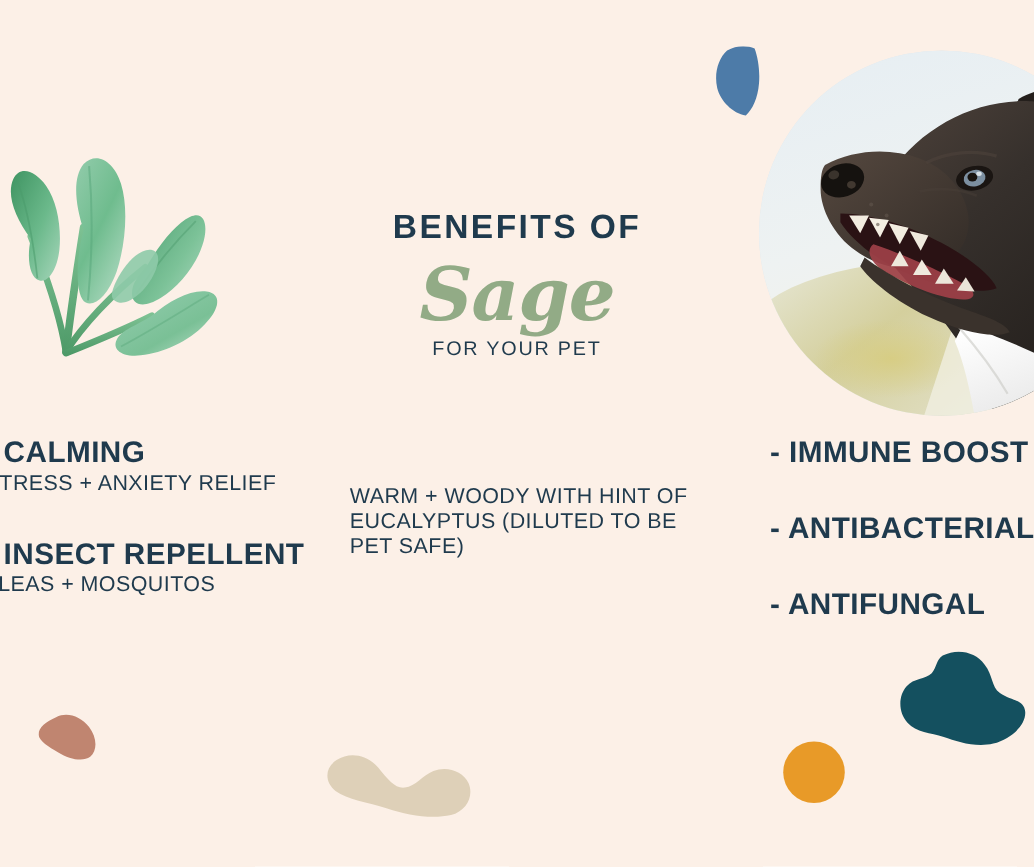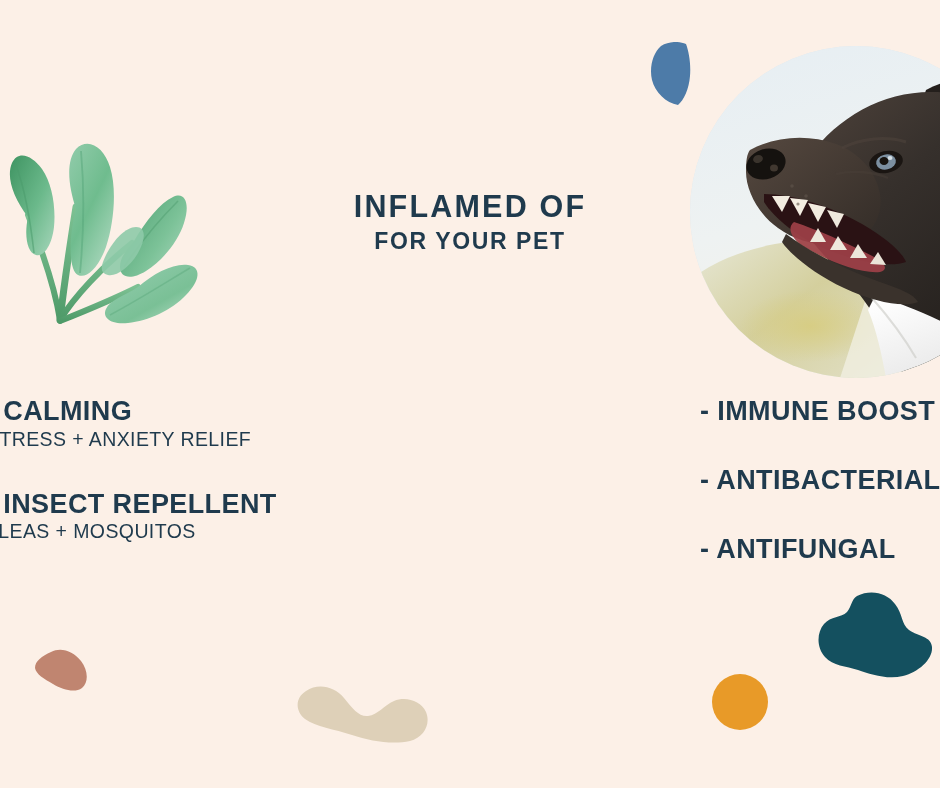--- a/index.html
+++ b/index.html
@@ -89,23 +89,23 @@
     font-family: "DejaVu Serif", serif;
     font-style: italic;
     font-weight: 700;
     font-size: 67px;
     color: #92ab86;
     line-height: 1.12;
     margin: 6px 0 -2px 0;
     letter-spacing: -1px;
   }
   #heading-foryourpet {
-    font-size: 23px;
+    font-size: 18px;
     letter-spacing: 1.6px;
-    font-weight: 700;
+    font-weight: 400;
     color: #1f3a4d;
     line-height: 1.2;
     margin: 4px 0 0 0;
   }
 
   
   .benefit-col { position: absolute; }
   #col-left   { left: -14px; top: 396px; width: 300px; }
   #col-mid    { left: 318px; top: 396px; width: 340px; }
   #col-right  { left: 700px; top: 396px; width: 280px; }
@@ -293,37 +293,39 @@
       <path d="M152 102 C172 92 196 90 216 96" stroke="#4e443c" stroke-width="3" fill="none" opacity="0.55"></path>
       <path d="M146 128 C164 124 184 126 198 132" stroke="#4a413a" stroke-width="2.4" fill="none" opacity="0.4"></path>
 
       <circle cx="102" cy="140" r="1.8" fill="#5c5148" opacity="0.7"></circle>
       <circle cx="116" cy="150" r="1.8" fill="#5c5148" opacity="0.7"></circle>
       <circle cx="108" cy="158" r="1.6" fill="#5c5148" opacity="0.6"></circle>
     </svg>
   </div>
 
   <div id="title-block">
-    <div id="heading-benefits">INFLAMED OF</div>
+    <div id="heading-benefits">BENEFITS OF</div>
+    <div id="heading-sage">Sage</div>
     <div id="heading-foryourpet">FOR YOUR PET</div>
   </div>
 
   <div class="benefit-col" id="col-left">
     <div class="benefit-item">
       <div class="benefit-title">- CALMING</div>
       <div class="benefit-desc">STRESS + ANXIETY RELIEF</div>
     </div>
     <div class="benefit-item spaced">
       <div class="benefit-title">- INSECT REPELLENT</div>
       <div class="benefit-desc">FLEAS + MOSQUITOS</div>
     </div>
   </div>
 
   <div class="benefit-col" id="col-mid">
     <div class="benefit-item spaced">
+      <div class="benefit-desc">WARM + WOODY WITH HINT OF EUCALYPTUS (DILUTED TO BE PET SAFE)</div>
     </div>
   </div>
 
   <div class="benefit-col" id="col-right">
     <div class="benefit-item">
       <div class="benefit-title">- IMMUNE BOOST</div>
     </div>
     <div class="benefit-item">
       <div class="benefit-title">- ANTIBACTERIAL</div>
     </div>

